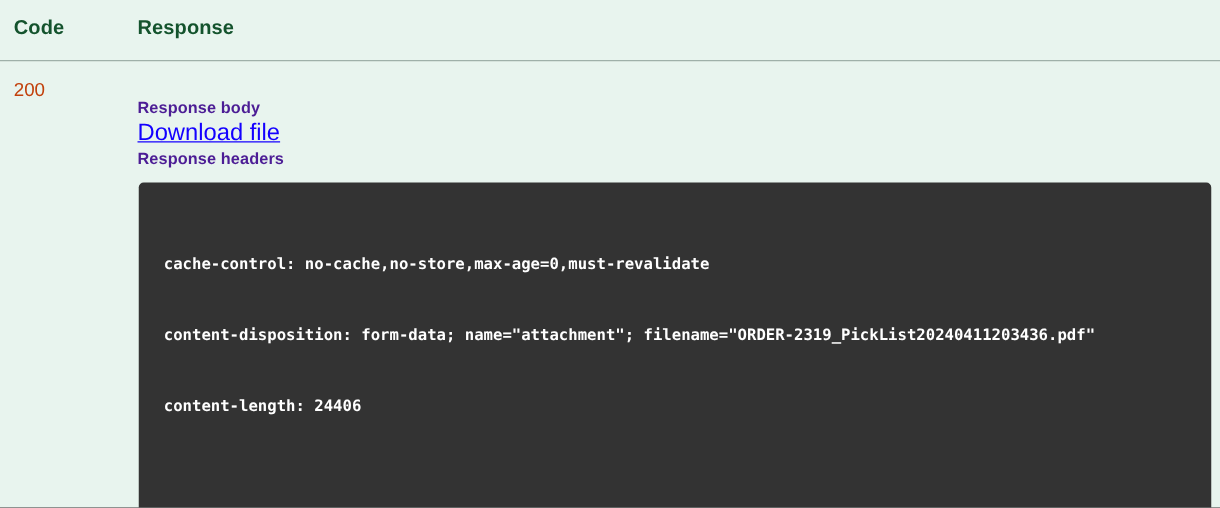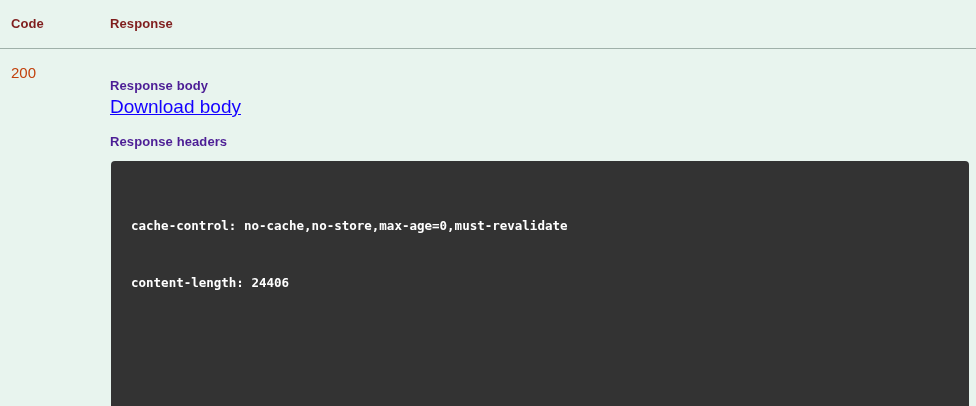--- a/index.html
+++ b/index.html
@@ -31,23 +31,23 @@
     width: 105px;
     flex: 0 0 105px;
     padding-left: 11px;
     box-sizing: border-box;
   }
   .col-details {
     flex: 1 1 auto;
     padding-left: 5px;
   }
   .head-label {
-    font-size: 13px;
+    font-size: 16px;
     font-weight: bold;
-    color: #7f1d1d;
+    color: #14532d;
     letter-spacing: 0.1px;
   }
   .head-divider {
     height: 1px;
     background: #9fb0a9;
     margin-top: 16px;
     width: 976px;
   }
 
   
@@ -78,21 +78,21 @@
     display: inline-block;
     margin-top: 3px;
     font-size: 19px;
     line-height: 1.2;
     color: #1400ff;
     text-decoration: underline;
     cursor: pointer;
   }
 
   .headers-label {
-    margin-top: 15px;
+    margin-top: 0;
   }
 
   
   .headers-box {
     margin-top: 12px;
     margin-left: 1px;
     background: #333333;
     border-radius: 4px;
     padding: 17px 20px 18px 20px;
     box-sizing: border-box;
@@ -133,27 +133,28 @@
 
     <div class="col-code">
       <span class="status-code">200</span>
     </div>
 
     <div class="col-details">
       <div class="detail-block">
 
         <div class="section-label">Response body</div>
 
-        <a class="download-link">Download body</a>
+        <a class="download-link">Download file</a>
 
         <div class="section-label headers-label">Response headers</div>
 
         <div class="headers-box">
           <div class="headers-pre">
             <div class="header-line">cache-control: no-cache,no-store,max-age=0,must-revalidate</div>
+            <div class="header-line">content-disposition: form-data; name="attachment"; filename="ORDER-2319_PickList20240411203436.pdf"</div>
             <div class="header-line">content-length: 24406</div>
             
             
             
             
             
             
             
             
           </div>

